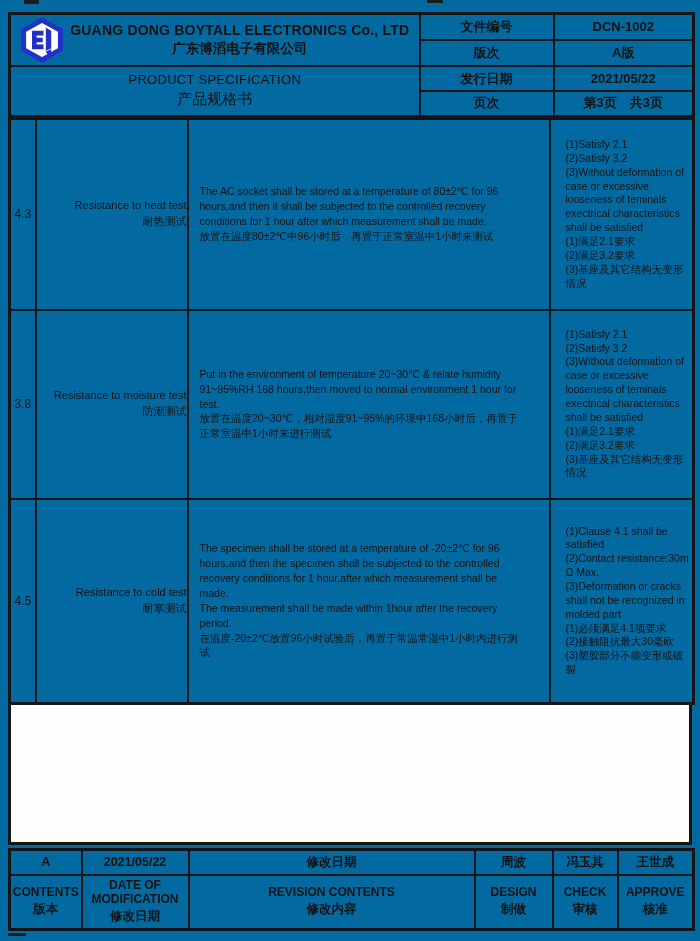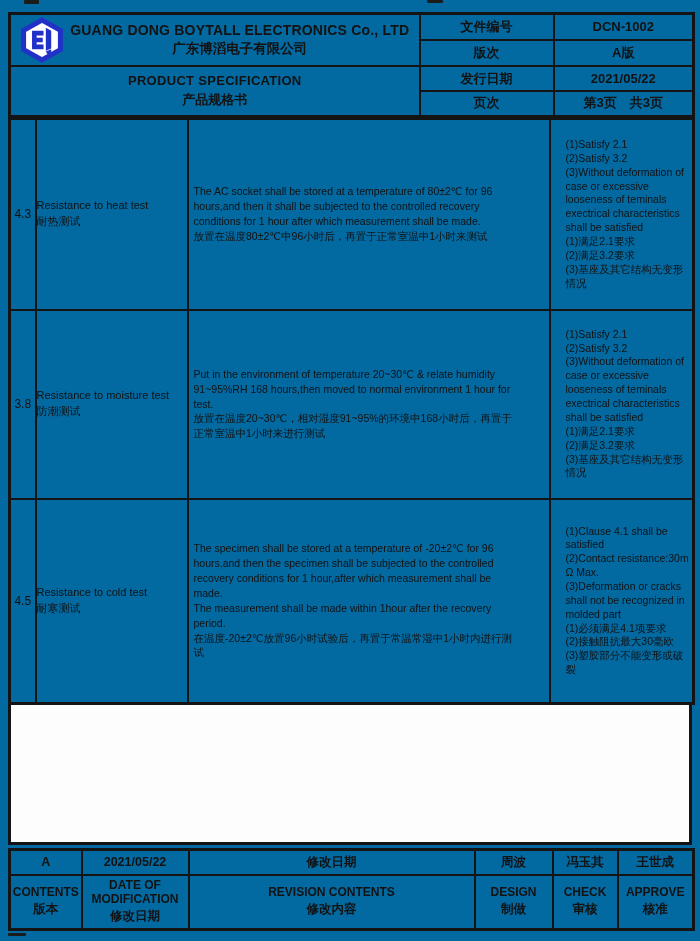--- a/index.html
+++ b/index.html
@@ -11,32 +11,32 @@
   td { border:2px solid #141414; vertical-align:middle; overflow:hidden; }
 
   
   .hdr { position:absolute; left:8px; top:12px; width:684px; border:3px solid #141414; }
   .hdr td { height:25px; text-align:center; }
   .company-cell { padding:2px 4px 2px 8px; }
   .company-wrap { display:flex; align-items:center; }
   .company-text { flex:1; text-align:center; }
   .company-en { font-weight:bold; font-size:14px; letter-spacing:0.2px; }
   .company-cn { font-weight:bold; font-size:13.5px; margin-top:2px; }
-  .title-en { font-weight:bold; font-size:13px; letter-spacing:0.3px; }
-  .title-cn { font-weight:bold; font-size:13px; margin-top:3px; }
+  .title-en { font-weight:normal; font-size:13px; letter-spacing:0.3px; }
+  .title-cn { font-weight:normal; font-size:15px; margin-top:3px; }
   .hdr .lbl { font-weight:bold; font-size:13px; }
   .hdr .val { font-weight:bold; font-size:13px; }
   .logo { width:46px; height:46px; flex:0 0 46px; }
 
   
   .main { position:absolute; left:8px; top:117px; width:684px; border:3px solid #141414; }
   .c-no { text-align:center; font-size:12px; }
-  .c-name { text-align:left; font-size:11px; white-space:nowrap; }
+  .c-name { text-align:right; font-size:11px; white-space:nowrap; }
   .c-name .cn { font-size:11px; margin-top:3px; }
-  .c-desc { padding:4px 5px; }
+  .c-desc { padding:4px 11px; }
   .c-crit { padding:4px 3px 4px 15px; }
   .pre { white-space:pre; }
   .desc-text { font-size:10.5px; line-height:1.42; }
   .crit-text { font-size:10.5px; line-height:1.32; }
 
   
   .empty-box { position:absolute; left:8px; top:702px; width:684px; height:143px; border:3px solid #141414; background:#fdfdfd; }
 
   
   .foot { position:absolute; left:8px; top:848px; width:684px; border:3px solid #141414; }

